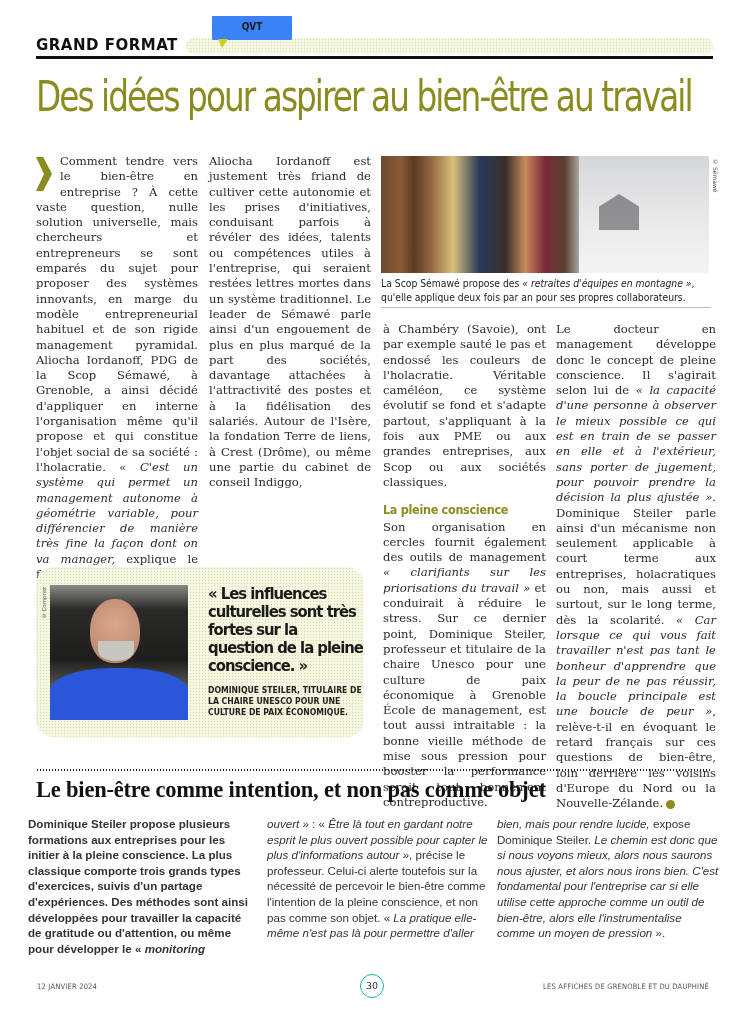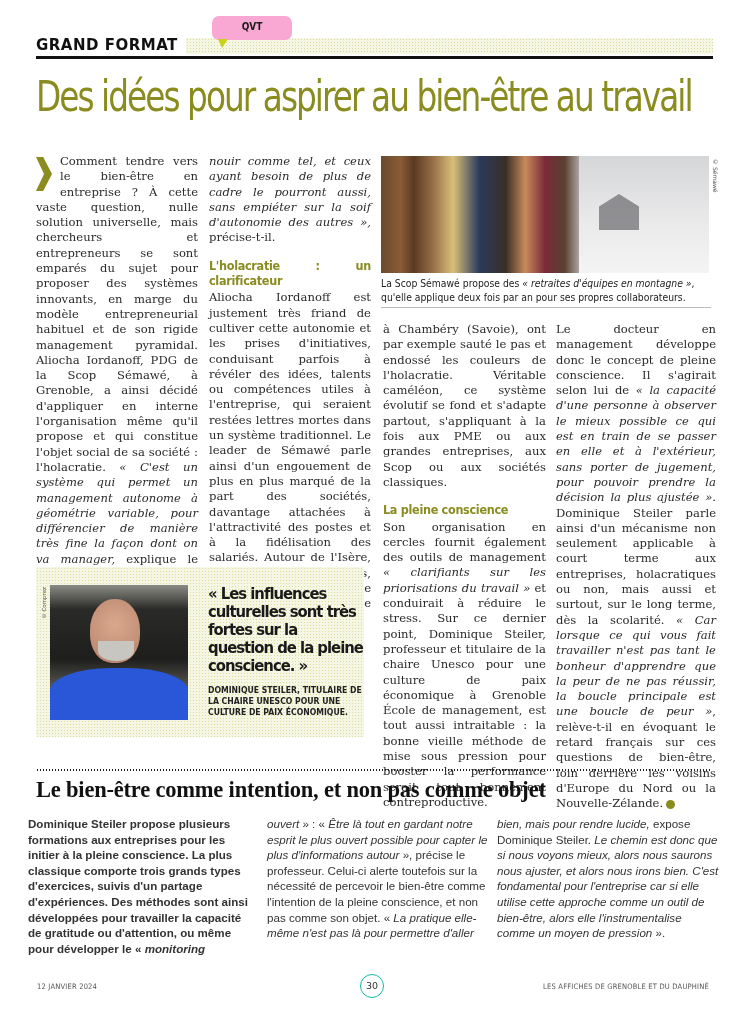--- a/index.html
+++ b/index.html
@@ -1,26 +1,26 @@
 <!DOCTYPE html>
 <html><head>
 <meta charset="utf-8">
 <style>
   * { box-sizing: border-box; margin: 0; padding: 0; }
   html, body { width: 745px; height: 1024px; background: #ffffff; overflow: hidden; }
   body { position: relative; font-family: "DejaVu Serif", serif; color: #2a2a2a; }
 
-  .dots { background-color: #f6f6e4; background-image: radial-gradient(#dcdc9a 0.8px, transparent 1px); background-size: 3px 3px; }
+  .dots { background-color: #f6f6e4; background-image: radial-gradient(#dcdc9a 0.8px, transparent 1px); background-size: 3px 3px; border-radius: 18px; }
 
   
   .hdr { position: absolute; left: 36px; top: 24px; width: 677px; height: 34px; }
   .hdr-label { position: absolute; left: 0; top: 12px; font-family: "DejaVu Sans", sans-serif; font-weight: bold; font-size: 15px; letter-spacing: 0.5px; color: #111; }
   .hdr-dots { position: absolute; left: 150px; right: 0; top: 14px; height: 16px; }
   .hdr-rule { position: absolute; left: 0; right: 0; top: 32px; height: 3px; background: #111; }
-  .bubble { position: absolute; left: 176px; top: -8px; width: 80px; height: 24px; background: #f9a8d4; border-radius: 7px; text-align: center; font-family: "DejaVu Sans Condensed", "DejaVu Sans", sans-serif; font-weight: bold; font-size: 10px; line-height: 22px; color: #1a1a1a; }
+  .bubble { position: absolute; left: 176px; top: -8px; width: 80px; height: 24px; background: #3b82f6; border-radius: 1px; text-align: center; font-family: "DejaVu Sans Condensed", "DejaVu Sans", sans-serif; font-weight: bold; font-size: 10px; line-height: 22px; color: #1a1a1a; }
   .bubble::after { content: ""; position: absolute; left: 6px; bottom: -8px; border-left: 4px solid transparent; border-right: 6px solid transparent; border-top: 9px solid #c9d21b; }
 
   .title { position: absolute; left: 36px; top: 72px; width: 680px; font-family: "DejaVu Sans", sans-serif; font-size: 42px; font-weight: normal; color: #8a8c1f; letter-spacing: -2.5px; transform: scaleX(0.78); transform-origin: left top; white-space: nowrap; }
 
   
   .col { position: absolute; font-size: 11.6px; line-height: 15.3px; text-align: justify; color: #2a2a2a; }
   .col p { margin: 0; }
   .col i { font-style: italic; }
   .col1 { left: 36px; top: 154px; width: 162px; }
   .col2 { left: 209px; top: 154px; width: 162px; }
@@ -73,22 +73,20 @@
 </div>
 
 <h1 class="title">Des idées pour aspirer au bien-être au travail</h1>
 
 <div class="col col1">
   <span class="drop"></span>
   <span>Comment tendre vers le bien-être en entreprise ? À cette vaste question, nulle solution universelle, mais chercheurs et entrepreneurs se sont emparés du sujet pour proposer des systèmes innovants, en marge du modèle entrepreneurial habituel et de son rigide management pyramidal. Aliocha Iordanoff, PDG de la Scop Sémawé, à Grenoble, a ainsi décidé d'appliquer en interne l'organisation même qu'il propose et qui constitue l'objet social de sa société : l'holacratie. </span><i>« C'est un système qui permet un management autonome à géométrie variable, pour différencier de manière très fine la façon dont on va manager,</i><span> explique le fondateur de Sémawé. </span><i>Ceux ayant vraiment envie d'être autonomes vont pouvoir s'épa-</i>
 </div>
 
 <div class="col col2">
-  <p><i>nouir comme tel, et ceux ayant besoin de plus de cadre le pourront aussi, sans empiéter sur la soif d'autonomie des autres »,</i><span> précise-t-il.</span></p>
-  <div class="subhead">L'holacratie : un clarificateur</div>
   <p>Aliocha Iordanoff est justement très friand de cultiver cette autonomie et les prises d'initiatives, conduisant parfois à révéler des idées, talents ou compétences utiles à l'entreprise, qui seraient restées lettres mortes dans un système traditionnel. Le leader de Sémawé parle ainsi d'un engouement de plus en plus marqué de la part des sociétés, davantage attachées à l'attractivité des postes et à la fidélisation des salariés. Autour de l'Isère, la fondation Terre de liens, à Crest (Drôme), ou même une partie du cabinet de conseil Indiggo,</p>
 </div>
 
 <div class="photo">
   <div class="snow"></div>
   <div class="chalet"></div>
 </div>
 <div class="credit-v">© Sémawé</div>
 <div class="caption">
   <span>La Scop Sémawé propose des </span><i>« retraites d'équipes en montagne »</i><span>, qu'elle applique deux fois par an pour ses propres collaborateurs.</span>

